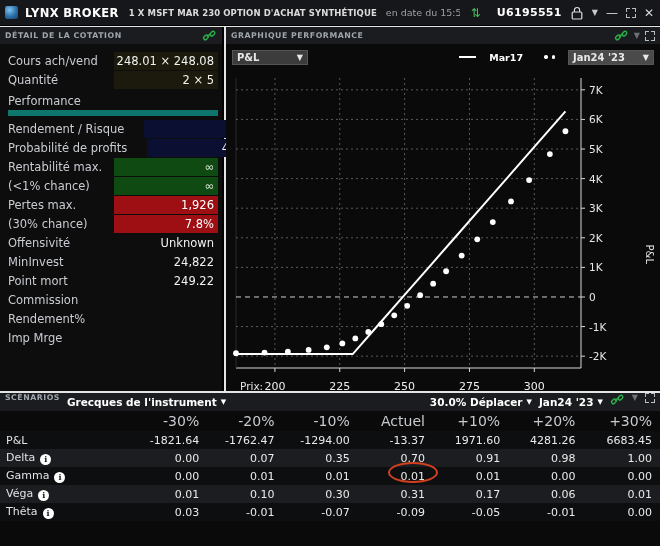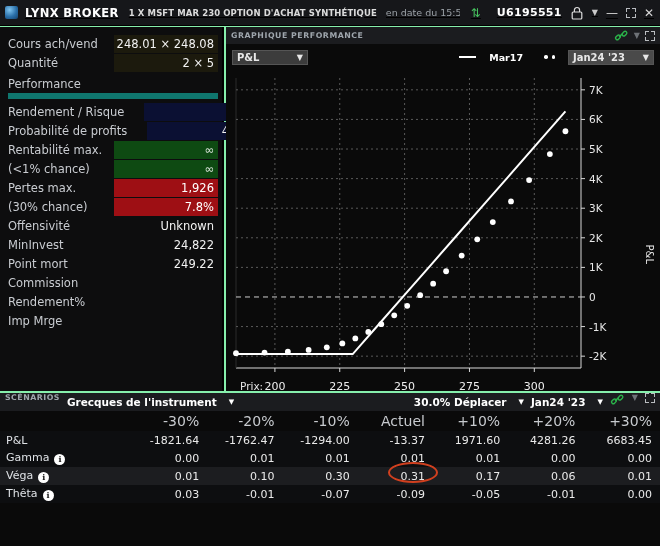--- a/index.html
+++ b/index.html
@@ -2,21 +2,21 @@
 <html><head>
 <meta charset="utf-8">
 <style>
   * { box-sizing: border-box; margin: 0; padding: 0; }
   html, body {
     width: 660px; height: 546px;
     background: #000;
     font-family: "DejaVu Sans", "Liberation Sans", sans-serif;
     overflow: hidden;
   }
-  #app { position: relative; width: 660px; height: 546px; background: #86efac; text-decoration: underline; }
+  #app { position: relative; width: 660px; height: 546px; background: #e5e5e5; }
 
   
   .titlebar {
     height: 26px; background: #16171a; display: flex; align-items: center;
     padding: 0 5px; gap: 7px; border-bottom: 1px solid #000;
   }
   .tb-logo {
     width: 13px; height: 13px; border-radius: 2px;
     background: radial-gradient(circle at 35% 30%, #7fc4ef 0%, #2a6fa8 55%, #14406b 100%);
     flex: none;
@@ -121,21 +121,21 @@
   .scen-panel { position: absolute; left: 0; top: 393px; width: 660px; height: 153px; background: #0a0a0a; }
   .scen-head {
     height: 18px; background: #1b1c1f; display: flex; 
     padding: 0 5px; gap: 7px;
   }
   .scen-tag {
     color: #9fa6ad; font-size: 7.8px; font-weight: bold; letter-spacing: .5px;
   }
   .scen-dd {
     color: #ffffff; font-size: 10.5px; font-weight: bold; display: flex;
-    align-items: center; gap: 12px;
+    align-items: center; gap: 4px;
   }
   .scen-dd .arw { font-size: 7px; }
   .tbl { width: 100%; border-collapse: collapse; table-layout: fixed; }
   .tbl th {
     font-size: 14px; color: #c7cace; font-weight: normal; text-align: right;
     padding: 2px 8px 2px 0; background: #0a0a0a;
   }
   .tbl th.first { text-align: left; padding-left: 6px; }
   .tbl td {
     font-size: 11px; color: #eaeaea; text-align: right; padding: 2px 8px 2px 0;
@@ -182,20 +182,29 @@
     <div class="tb-ico expand-ico">
       <i></i>
         <i></i>
         <i></i>
         <i></i>
     </div>
     <div class="tb-win">✕</div>
   </div>
 
   <div class="left-panel">
+    <div class="panel-head">
+      <div class="panel-title">DÉTAIL DE LA COTATION</div>
+      <div class="ph-spacer"></div>
+      <svg class="chain" viewBox="0 0 16 14">
+        <path d="M5.5 8.5 L9.5 4.5" stroke="#2bb34a" stroke-width="1.6" fill="none"></path>
+        <rect x="1.4" y="7.2" width="5.6" height="3.6" rx="1.8" fill="none" stroke="#2bb34a" stroke-width="1.5" transform="rotate(-45 4.2 9)"></rect>
+        <rect x="8.4" y="3.2" width="5.6" height="3.6" rx="1.8" fill="none" stroke="#2bb34a" stroke-width="1.5" transform="rotate(-45 11.2 5)"></rect>
+      </svg>
+    </div>
     <div class="lp-body">
       <div class="row">
         <span class="lbl">Cours ach/vend</span>
         <span class="cell quote">248.01 × 248.08</span>
       </div>
       <div class="row">
         <span class="lbl">Quantité</span>
         <span class="cell quote">2 × 5</span>
       </div>
       <div class="sec-head">Performance</div>
@@ -437,20 +446,30 @@
             <tr class="norm">
               <td class="first">P&amp;L</td>
               <td>-1821.64</td>
               <td>-1762.47</td>
               <td>-1294.00</td>
               <td>-13.37</td>
               <td>1971.60</td>
               <td>4281.26</td>
               <td>6683.45</td>
             </tr>
+            <tr class="alt">
+              <td class="first">Delta<span class="badge-i">i</span></td>
+              <td>0.00</td>
+              <td>0.07</td>
+              <td>0.35</td>
+              <td id="hl-cell">0.70</td>
+              <td>0.91</td>
+              <td>0.98</td>
+              <td>1.00</td>
+            </tr>
             <tr class="norm">
               <td class="first">Gamma<span class="badge-i">i</span></td>
               <td>0.00</td>
               <td>0.01</td>
               <td>0.01</td>
               <td>0.01</td>
               <td>0.01</td>
               <td>0.00</td>
               <td>0.00</td>
             </tr>

